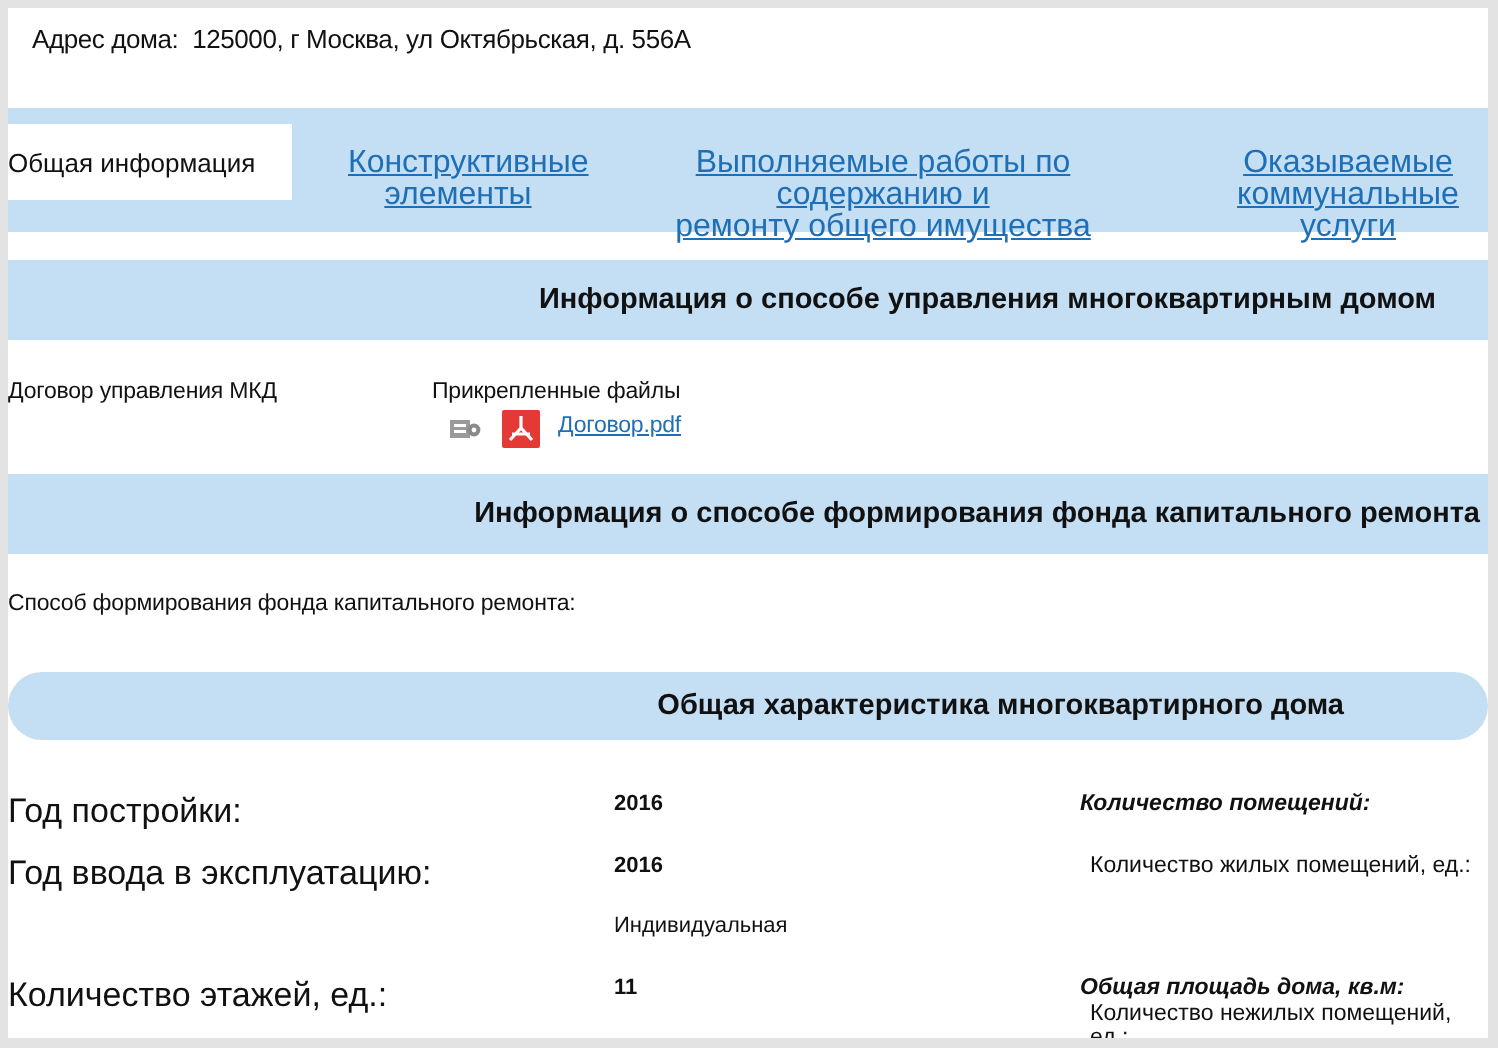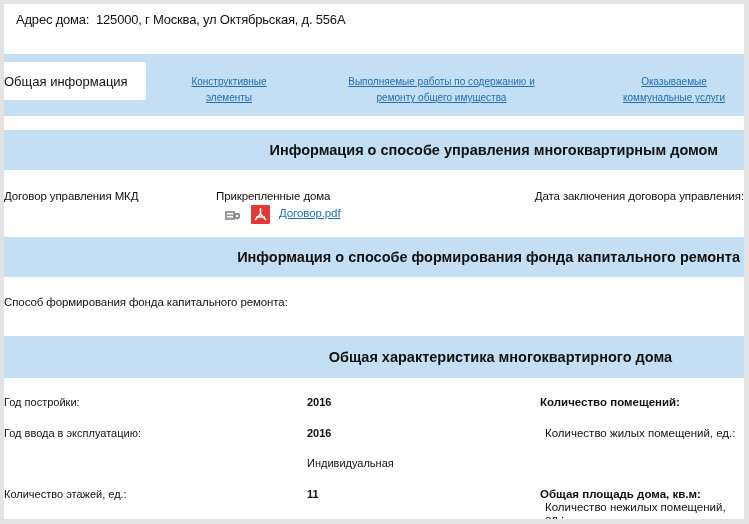--- a/index.html
+++ b/index.html
@@ -21,36 +21,36 @@
     position:absolute; left:0; top:50px; width:740px; height:62px;
     background:#c4def3;
   }
   .tab-active {
     position:absolute; left:0; top:8px; width:142px; height:38px;
     background:#fff; font-size:13px;
     display:flex; align-items:center; 
   }
   .tab-link {
     position:absolute; top:20px; text-align:center;
-    color:#1f6fb6; text-decoration:underline; font-size:10px; line-height:16px;
+    color:#1f6fb6; text-decoration:underline; font-size:16px; line-height:16px;
     cursor:pointer;
   }
   .band {
     position:absolute; left:0; width:740px; background:#c4def3;
     display:flex; align-items:center; justify-content:flex-end;
     font-size:14.5px; font-weight:bold; color:#111;
   }
   .band span { padding-right:20px; }
   .small { font-size:11.5px; position:absolute; letter-spacing:-0.1px; }
   .lnk { color:#1f6fb6; text-decoration:underline; cursor:pointer; }
   .icon { position:absolute; }
-  .row-label { position:absolute; left:0; font-size:11px; }
+  .row-label { position:absolute; left:0; font-size:17px; }
   .row-val { position:absolute; left:303px; font-size:11px; font-weight:bold; }
   .right-lbl { position:absolute; font-size:11.5px; }
-  .bold { font-weight:bold; }
+  .bold { font-weight:bold;font-style:italic; }
 </style>
 </head>
 <body>
 
 <div class="frame">
 
   <div class="address">
     <span>Адрес дома:</span>&nbsp;
     <span>125000, г Москва, ул Октябрьская, д. 556А</span>
   </div>
@@ -70,45 +70,44 @@
     <div class="tab-link" style="left:600px;width:140px;">
       <div>Оказываемые</div>
       <div>коммунальные услуги</div>
     </div>
   </div>
 
   <div class="band" style="top:126px;height:40px;">
     <span style="padding-right:26px;padding-left:8px;">Информация о способе управления многоквартирным домом</span>
   </div>
   <div class="small" style="left:0;top:186px;">Договор управления МКД</div>
-  <div class="small" style="left:212px;top:186px;">Прикрепленные дома</div>
+  <div class="small" style="left:212px;top:186px;">Прикрепленные файлы</div>
   <span class="icon" style="left:221px;top:204px;">
     <svg width="16" height="12" viewBox="0 0 16 12">
         <rect x="0" y="1" width="10" height="9" fill="#9a9a9a"></rect>
         <rect x="2" y="3" width="6" height="1.5" fill="#fff"></rect>
         <rect x="2" y="6" width="6" height="1.5" fill="#fff"></rect>
         <circle cx="12" cy="6" r="3.2" fill="#8a8a8a"></circle>
         <circle cx="12" cy="6" r="1.2" fill="#fff"></circle>
       </svg>
   </span>
   <span class="icon" style="left:247px;top:201px;">
     <svg width="19" height="19" viewBox="0 0 19 19">
         <rect width="19" height="19" rx="1" fill="#e53935"></rect>
         <path d="M9.5 3 L9.5 9 M9.5 9 L4 15 M9.5 9 L15 15 M5 12 L14 12" stroke="#fff" stroke-width="1.6" fill="none"></path>
       </svg>
   </span>
   <a class="small lnk" style="left:275px;top:203px;text-align:center;">Договор.pdf</a>
-  <div class="small" style="right:0;top:186px;">Дата заключения договора управления:</div>
 
   <div class="band" style="top:233px;height:40px;">
     <span style="padding-right:4px;">Информация о способе формирования фонда капитального ремонта</span>
   </div>
   <div class="small" style="left:0;top:292px;">Способ формирования фонда капитального ремонта:</div>
 
-  <div class="band" style="top:332px;height:42px;">
+  <div class="band" style="top:332px;height:34px;border-radius:19px;">
     <span style="padding-right:72px;">Общая характеристика многоквартирного дома</span>
   </div>
 
   <div class="row-label" style="top:392px;">Год постройки:</div>
   <div class="row-val" style="top:392px;">2016</div>
   <div class="row-label" style="top:423px;">Год ввода в эксплуатацию:</div>
   <div class="row-val" style="top:423px;">2016</div>
   <div class="row-val" style="top:453px;font-weight:normal;">Индивидуальная</div>
   <div class="row-label" style="top:484px;">Количество этажей, ед.:</div>
   <div class="row-val" style="top:484px;">11</div>

